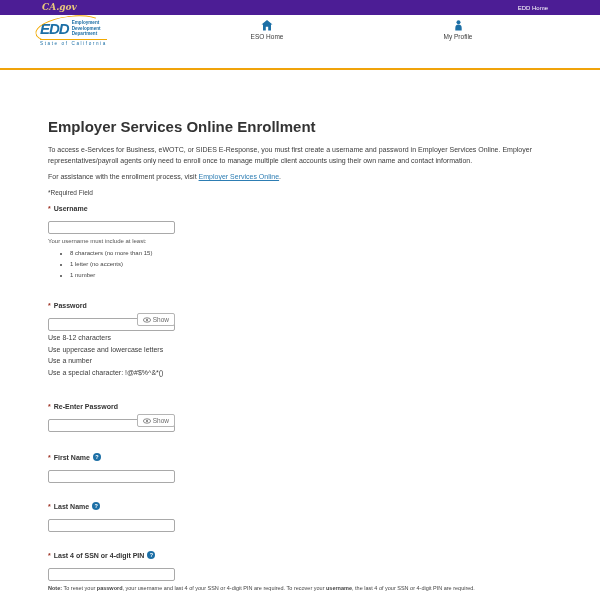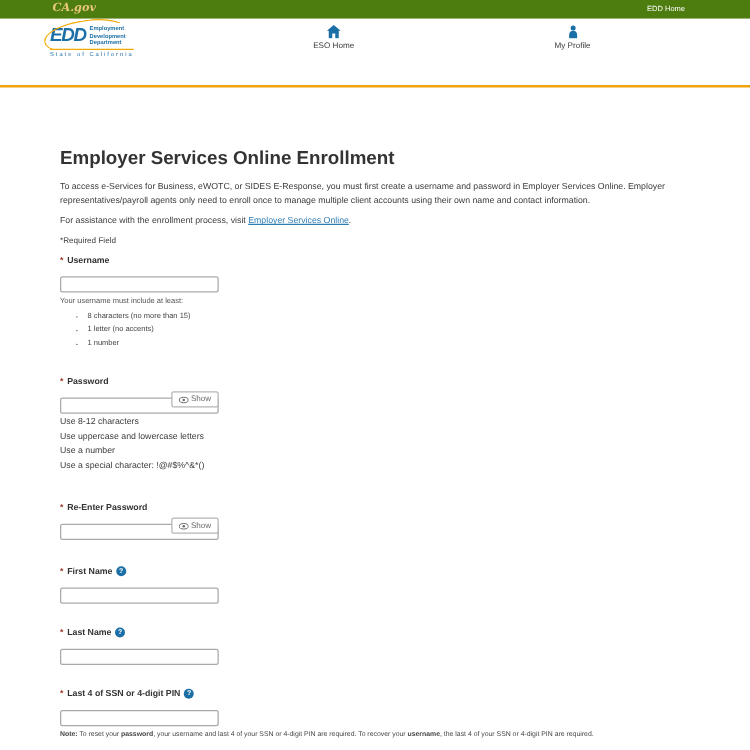--- a/index.html
+++ b/index.html
@@ -1,21 +1,21 @@
 <!DOCTYPE html>
 <html><head>
 <meta charset="utf-8">
 <style>
   * { box-sizing: border-box; margin: 0; padding: 0; }
   html, body { width: 600px; height: 600px; overflow: hidden; }
   body { font-family: "Liberation Sans", sans-serif; background: #ffffff; color: #3b3b3b; }
 
   
   .topbar {
-    height: 15px; background: #4d7c0f;
+    height: 15px; background: #4c1d95;
     display: flex; align-items: center; justify-content: space-between;
     padding: 0 52px 0 42px;
   }
   .ca-logo {
     color: #e9c87c; font-family: "DejaVu Serif", serif;
     font-style: italic; font-weight: bold; font-size: 9px; line-height: 1;
     cursor: pointer;
   }
   .topbar-link { color: #ffffff; font-size: 6px; text-decoration: none; cursor: pointer; }
 

